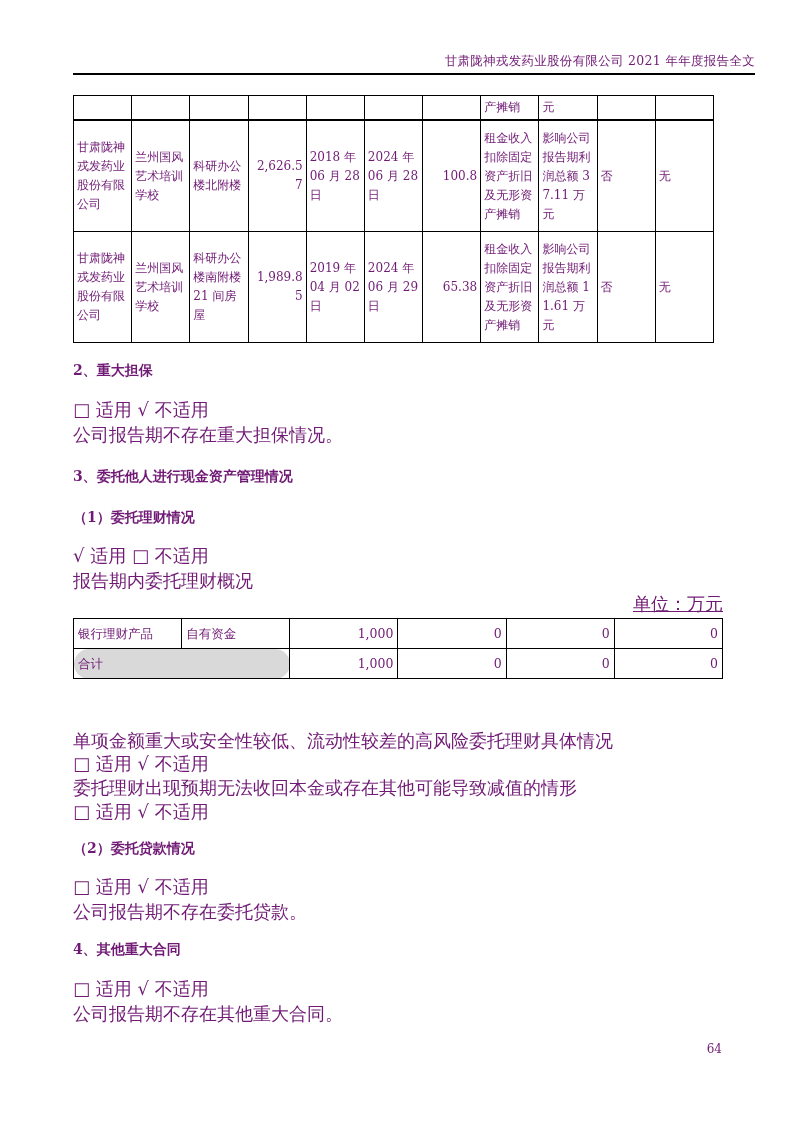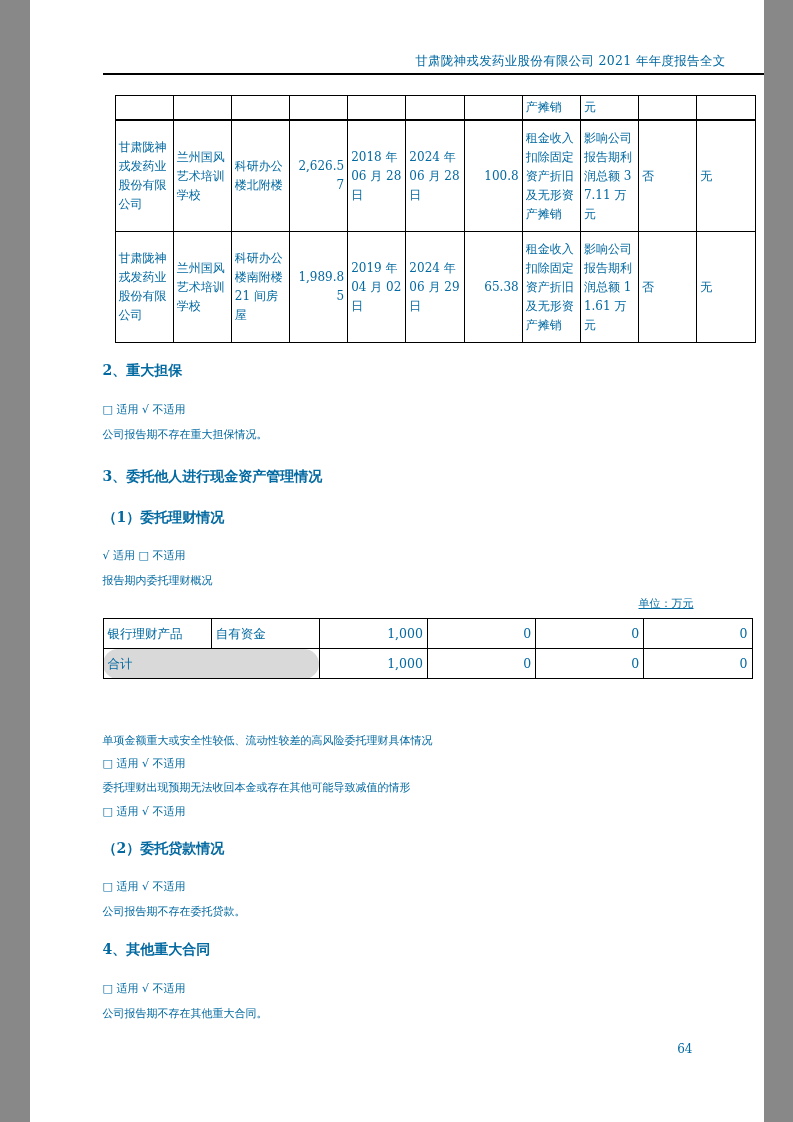--- a/index.html
+++ b/index.html
@@ -1,46 +1,46 @@
 <!DOCTYPE html>
 <html><head>
 <meta charset="utf-8">
 <style>
   html,body { margin:0; padding:0; background:#888; }
   .page {
-    position:relative; width:734px; height:1122px; margin:0 auto;
-    background:#ffffff; color:#0369a1;
+    position:relative; width:793px; height:1122px; margin:0 auto;
+    background:#ffffff; color:#701a75;
     font-family:"DejaVu Serif","Liberation Serif",serif;
     overflow:hidden;
   }
   .doc-header { position:absolute; top:53px; right:38px; font-size:12.5px; white-space:nowrap; letter-spacing:0.3px; }
   .header-rule { position:absolute; top:73px; left:73px; width:682px; height:2px; background:#000; }
 
   table { border-collapse:collapse; table-layout:fixed; position:absolute; }
   td { overflow:hidden; }
 
-  .t1 { top:95px; left:73px; width:641px;margin-left:12px; }
+  .t1 { top:95px; left:73px; width:641px; }
   .t1 td {
     border:1px solid #000; font-size:12px; line-height:19px;
     padding:1px 3px; vertical-align:middle; word-break:break-all; text-align:left;
   }
   .t1 tr.carry td { border-bottom:2px solid #000; height:21px; }
   .t1 tr.r td { height:108px; }
   .num { text-align:right !important; }
 
   .t2 { top:618px; left:73px; width:650px; }
   .t2 td {
     border:1px solid #000; font-size:12.5px; line-height:21px;
     padding:1px 4px; vertical-align:middle; word-break:break-all; text-align:left;
   }
   .t2 td.th { background:#d9d9d9; text-align:center; height:44px; }
   .t2 tr.dr td { height:27px; }
   .t2 td.total-label { background:#d9d9d9;border-radius:15px; }
 
-  .txt { position:absolute; left:73px; font-size:11px; line-height:16px; white-space:nowrap; }
+  .txt { position:absolute; left:73px; font-size:18px; line-height:16px; white-space:nowrap; }
   .h1 { font-weight:bold; font-size:14px; }
   .rt { left:auto; right:70px;text-decoration:underline; }
   .pagenum { position:absolute; right:71px; top:1042px; font-size:12px; }
 </style>
 </head>
 <body>
 
 <div class="page">
 
   <div class="doc-header">甘肃陇神戎发药业股份有限公司 2021 年年度报告全文</div>

